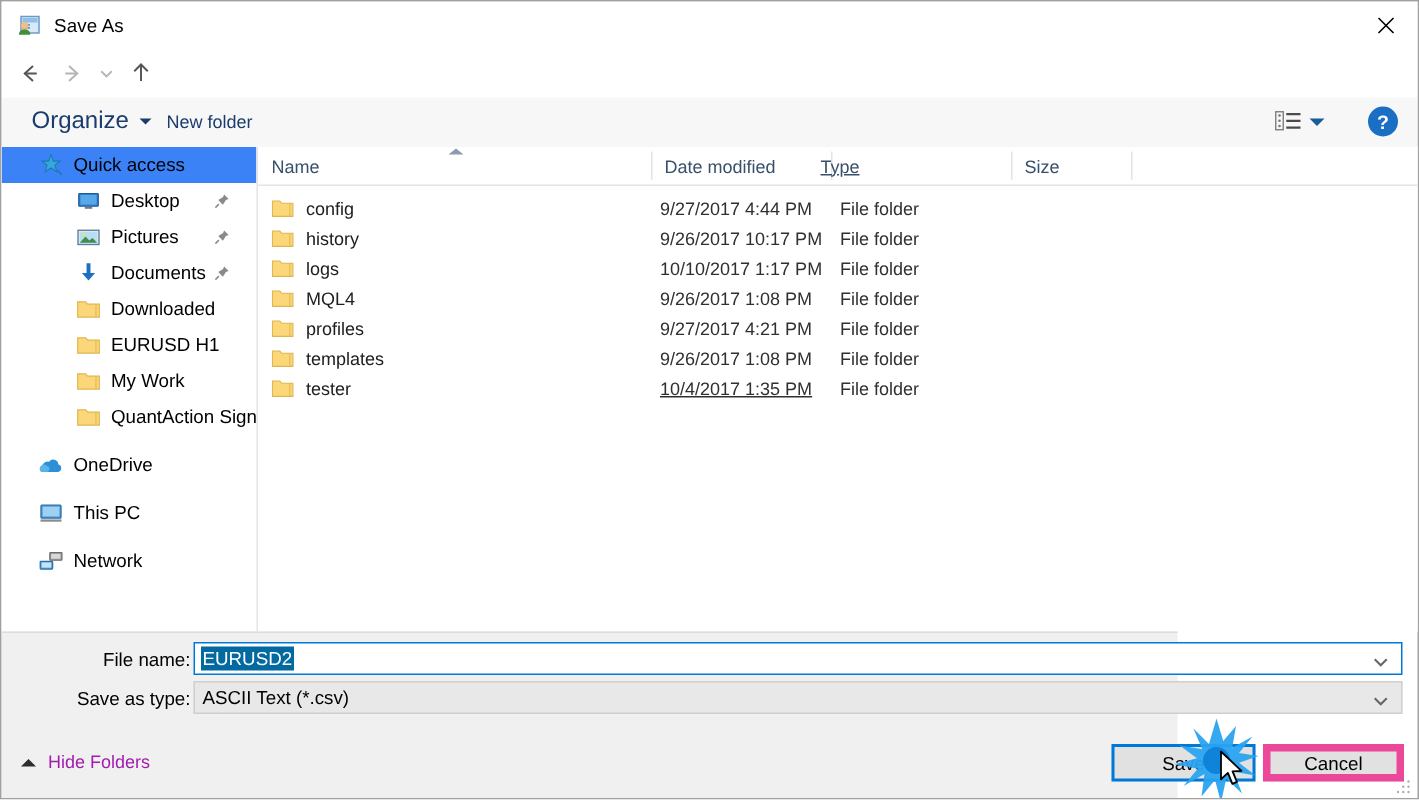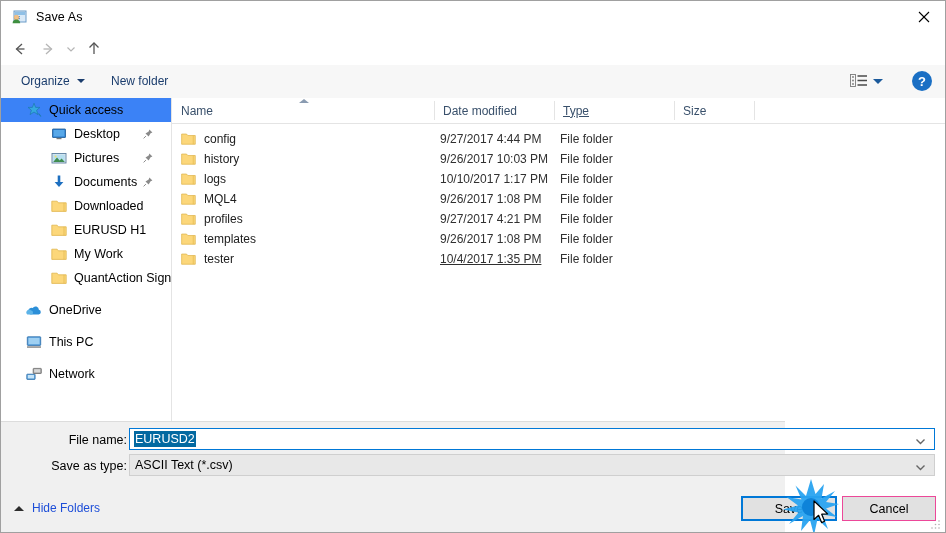--- a/index.html
+++ b/index.html
@@ -147,21 +147,21 @@
     background: #f7f7f7;
     border-bottom: 1px solid #e0e0e0;
   }
   #organize-btn {
     position: absolute;
     left: 14px; top: 5px;
     height: 22px;
     display: flex; align-items: center;
     padding: 0 6px;
     color: #1b3d6d;
-    font-size: 12px;
+    font-size: 16px;
   }
   #organize-caret {
     margin-left: 7px;
     width: 0; height: 0;
     border-left: 4px solid transparent;
     border-right: 4px solid transparent;
     border-top: 4px solid #1b3d6d;
   }
   #newfolder-btn {
     position: absolute;
@@ -357,21 +357,21 @@
     position: absolute;
     right: 8px; top: 6px;
   }
 
   #hide-folders {
     position: absolute;
     left: 13px; top: 500px;
     display: flex;
     align-items: center;
     font-size: 12px;
-    color: #1d4ed8;
+    color: #a21caf;
   }
   #hide-caret {
     width: 0; height: 0;
     border-left: 5px solid transparent;
     border-right: 5px solid transparent;
     border-bottom: 5px solid #2d2d2d;
     margin-right: 8px;
   }
 
   #save-btn {
@@ -385,21 +385,21 @@
     align-items: center;
     justify-content: center;
     font-size: 12.5px;
     color: #000000;
   }
   #cancel-btn {
     position: absolute;
     left: 841px; top: 495px;
     width: 94px; height: 25px;
     background: #e1e1e1;
-    border: 1px solid #ec4899;
+    border: 5px solid #ec4899;
     box-sizing: border-box;
     display: flex;
     align-items: center;
     justify-content: center;
     font-size: 12.5px;
     color: #000000;
   }
 
   #click-burst {
     position: absolute;
@@ -660,21 +660,21 @@
       </div>
     <div id="split-line"></div>
 
     <div id="filelist">
       <div id="col-header">
         <div class="col-h" style="left:0px;width:262px;">Name</div>
         <div id="sort-caret"></div>
         <div class="col-div" style="left:262px;"></div>
         <div class="col-h" style="left:262px;width:120px;">Date modified</div>
         <div class="col-div" style="left:382px;"></div>
-        <div class="col-h" style="left:382px;width:120px;text-decoration:underline;">Type</div>
+        <div class="col-h" style="left:366px;width:120px;text-decoration:underline;">Type</div>
         <div class="col-div" style="left:502px;"></div>
         <div class="col-h" style="left:502px;width:80px;">Size</div>
         <div class="col-div" style="left:582px;"></div>
       </div>
       <div id="rows-container" style="padding-top:5px;">
           <div class="file-row">
             <span class="row-folder-icon"><svg width="15" height="13" viewBox="0 0 16 14">
                 <path d="M0.6 2.2 h5.3 l1.3 1.6 H15.3 v9.4 H0.6 z" fill="#fcd77a" stroke="#e0b64e" stroke-width="0.8"></path>
                 <path d="M13.1 3.8 v9.4" stroke="#e0b64e" stroke-width="0.7"></path>
               </svg></span>
@@ -682,21 +682,21 @@
             <span class="cell date" style="left:268px;">9/27/2017 4:44 PM</span>
             <span class="cell type" style="left:388px;">File folder</span>
             <span class="cell size" style="left:508px;"></span>
           </div>
           <div class="file-row">
             <span class="row-folder-icon"><svg width="15" height="13" viewBox="0 0 16 14">
                 <path d="M0.6 2.2 h5.3 l1.3 1.6 H15.3 v9.4 H0.6 z" fill="#fcd77a" stroke="#e0b64e" stroke-width="0.8"></path>
                 <path d="M13.1 3.8 v9.4" stroke="#e0b64e" stroke-width="0.7"></path>
               </svg></span>
             <span class="cell name" style="left:32px;">history</span>
-            <span class="cell date" style="left:268px;">9/26/2017 10:03 PM</span>
+            <span class="cell date" style="left:268px;">9/26/2017 10:17 PM</span>
             <span class="cell type" style="left:388px;">File folder</span>
             <span class="cell size" style="left:508px;"></span>
           </div>
           <div class="file-row">
             <span class="row-folder-icon"><svg width="15" height="13" viewBox="0 0 16 14">
                 <path d="M0.6 2.2 h5.3 l1.3 1.6 H15.3 v9.4 H0.6 z" fill="#fcd77a" stroke="#e0b64e" stroke-width="0.8"></path>
                 <path d="M13.1 3.8 v9.4" stroke="#e0b64e" stroke-width="0.7"></path>
               </svg></span>
             <span class="cell name" style="left:32px;">logs</span>
             <span class="cell date" style="left:268px;">10/10/2017 1:17 PM</span>

